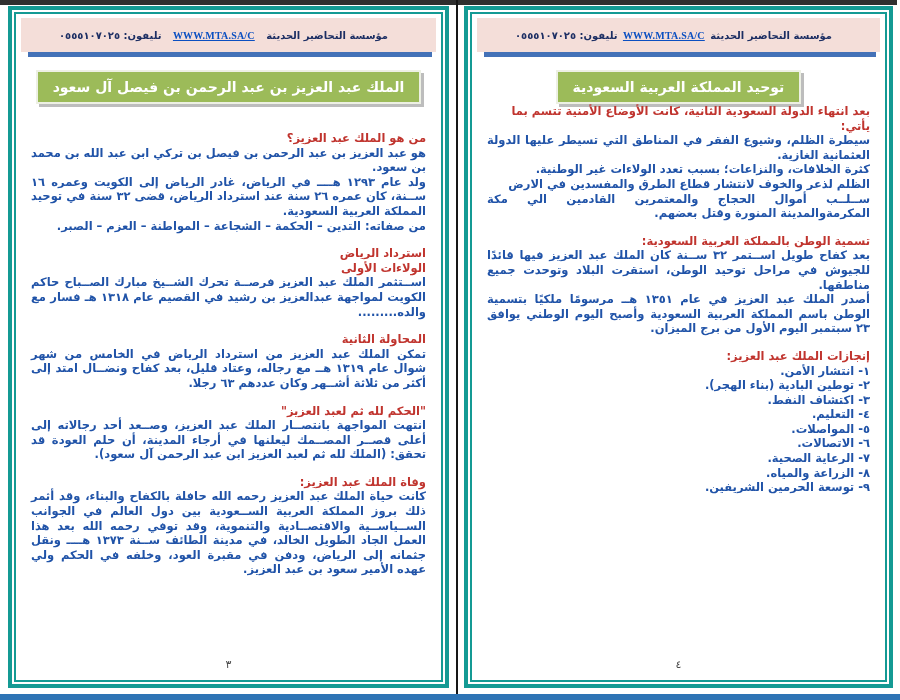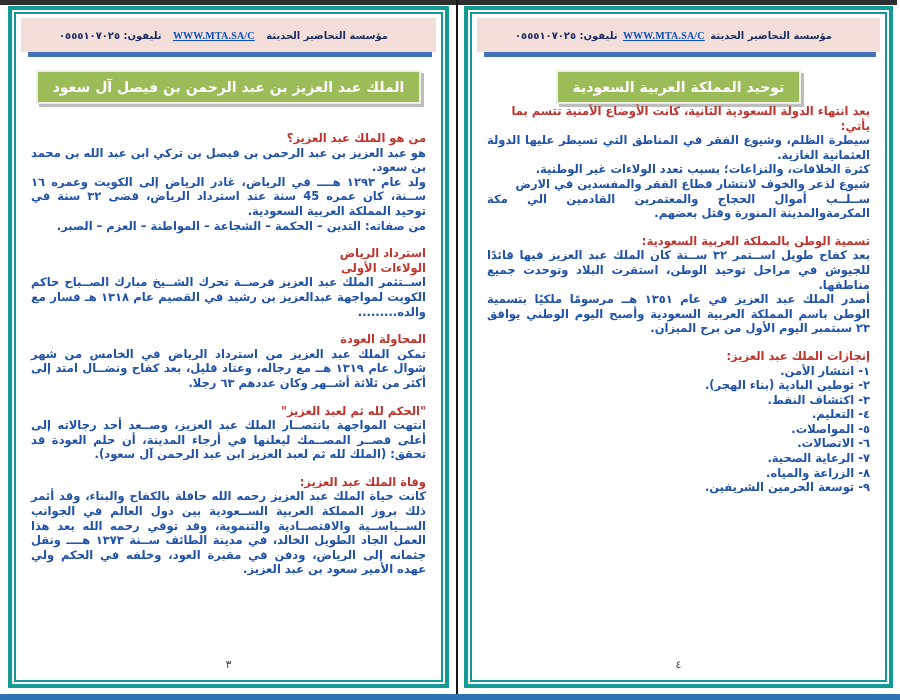--- a/index.html
+++ b/index.html
@@ -69,28 +69,28 @@
       <a class="site">WWW.MTA.SA/C</a>
       <span>تليفون: ٠٥٥٥١٠٧٠٢٥</span>
     </div>
     <div class="header-rule"></div>
     <div class="title-wrap">
       <div class="title-box">الملك عبد العزيز بن عبد الرحمن بن فيصل آل سعود</div>
     </div>
     <div class="body">
       <div class="h">من هو الملك عبد العزيز؟</div>
       <div class="p">هو عبد العزيز بن عبد الرحمن بن فيصل بن تركي ابن عبد الله بن محمد بن سعود.</div>
-      <div class="p">ولد عام ١٢٩٣ هــــ في الرياض، غادر الرياض إلى الكويت وعمره ١٦ ســنة، كان عمره 45 سنة عند استرداد الرياض، قضى ٣٢ سنة في توحيد المملكة العربية السعودية.</div>
+      <div class="p">ولد عام ١٢٩٣ هــــ في الرياض، غادر الرياض إلى الكويت وعمره ١٦ ســنة، كان عمره ٢٦ سنة عند استرداد الرياض، قضى ٣٢ سنة في توحيد المملكة العربية السعودية.</div>
       <div class="p mb">من صفاته: التدين – الحكمة – الشجاعة – المواطنة – العزم – الصبر.</div>
 
       <div class="h">استرداد الرياض</div>
       <div class="h">الولاءات الأولى</div>
       <div class="p mb">اســتثمر الملك عبد العزيز فرصــة تحرك الشــيخ مبارك الصــباح حاكم الكويت لمواجهة عبدالعزيز بن رشيد في القصيم عام ١٣١٨ هـ فسار مع والده.........</div>
 
-      <div class="h">المحاولة العودة</div>
+      <div class="h">المحاولة الثانية</div>
       <div class="p mb">تمكن الملك عبد العزيز من استرداد الرياض في الخامس من شهر شوال عام ١٣١٩ هــ مع رجاله، وعتاد قليل، بعد كفاح ونضــال امتد إلى أكثر من ثلاثة أشــهر وكان عددهم ٦٣ رجلا.</div>
 
       <div class="h">"الحكم لله ثم لعبد العزيز"</div>
       <div class="p mb">انتهت المواجهة بانتصــار الملك عبد العزيز، وصــعد أحد رجالاته إلى أعلى قصــر المصــمك ليعلنها في أرجاء المدينة، أن حلم العودة قد تحقق: (الملك لله ثم لعبد العزيز ابن عبد الرحمن آل سعود).</div>
 
       <div class="h">وفاة الملك عبد العزيز:</div>
       <div class="p">كانت حياة الملك عبد العزيز رحمه الله حافلة بالكفاح والبناء، وقد أثمر ذلك بروز المملكة العربية الســعودية بين دول العالم في الجوانب الســياســية والاقتصــادية والتنموية، وقد توفي رحمه الله بعد هذا العمل الجاد الطويل الخالد، في مدينة الطائف ســنة ١٣٧٣ هــــ ونقل جثمانه إلى الرياض، ودفن في مقبرة العود، وخلفه في الحكم ولي عهده الأمير سعود بن عبد العزيز.</div>
     </div>
     <div class="page-num">٣</div>
   </div>
@@ -104,21 +104,21 @@
       <span>تليفون: ٠٥٥٥١٠٧٠٢٥</span>
     </div>
     <div class="header-rule"></div>
     <div class="title-wrap">
       <div class="title-box">توحيد المملكة العربية السعودية</div>
     </div>
     <div class="body">
       <div class="h">بعد انتهاء الدولة السعودية الثانية، كانت الأوضاع الأمنية تتسم بما يأتي:</div>
       <div class="p">سيطرة الظلم، وشيوع الفقر في المناطق التي تسيطر عليها الدولة العثمانية الغازية.</div>
       <div class="p">كثرة الخلافات، والنزاعات؛ بسبب تعدد الولاءات غير الوطنية.</div>
-      <div class="p">شيوع لذعر والخوف لانتشار قطاع الفقر والمفسدين في الارض</div>
+      <div class="p">الظلم لذعر والخوف لانتشار قطاع الطرق والمفسدين في الارض</div>
       <div class="p mb">ســلــب أموال الحجاج والمعتمرين القادمين الي مكة المكرمةوالمدينة المنورة وقتل بعضهم.</div>
 
       <div class="h">تسمية الوطن بالمملكة العربية السعودية:</div>
       <div class="p">بعد كفاح طويل اســتمر ٣٢ ســنة كان الملك عبد العزيز فيها قائدًا للجيوش في مراحل توحيد الوطن، استقرت البلاد وتوحدت جميع مناطقها.</div>
       <div class="p mb">أصدر الملك عبد العزيز في عام ١٣٥١ هــ مرسومًا ملكيًا بتسمية الوطن باسم المملكة العربية السعودية وأصبح اليوم الوطني يوافق ٢٣ سبتمبر اليوم الأول من برج الميزان.</div>
 
       <div class="h">إنجازات الملك عبد العزيز:</div>
       <div class="p">١- انتشار الأمن.</div>
       <div class="p">٢- توطين البادية (بناء الهجر).</div>
       <div class="p">٣- اكتشاف النفط.</div>

